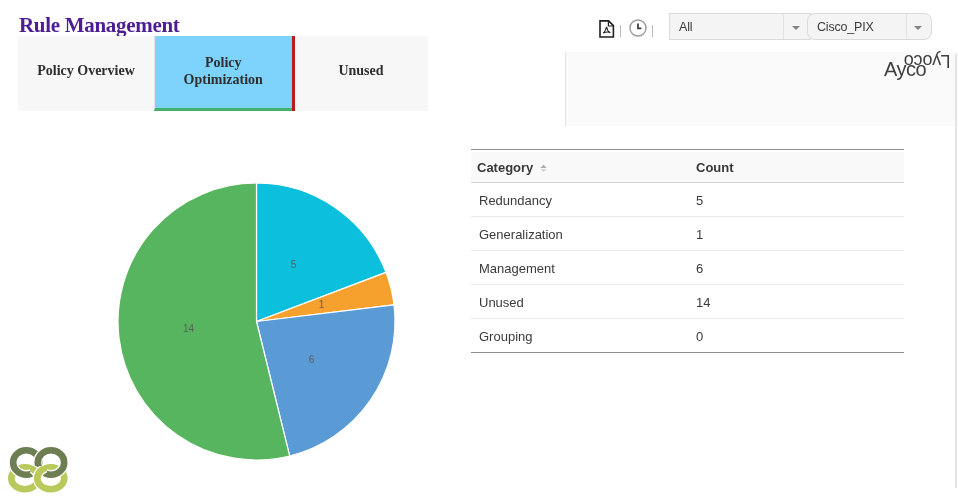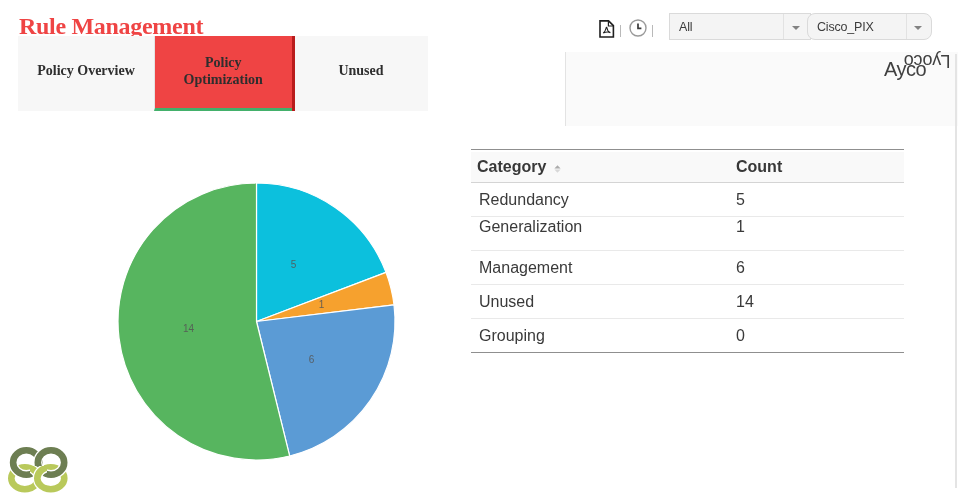--- a/index.html
+++ b/index.html
@@ -1,51 +1,51 @@
 <!DOCTYPE html>
 <html><head>
 <meta charset="utf-8">
 <style>
   * { margin:0; padding:0; box-sizing:border-box; }
   html,body { width:958px; height:500px; background:#fff; overflow:hidden;
     font-family:"Liberation Sans", sans-serif; }
   .abs { position:absolute; }
   h1 { position:absolute; left:19px; top:13px;
-    font-family:"Liberation Serif", serif; font-size:24px; font-weight:700;
-    color:#ef4444; letter-spacing:-0.3px; }
+    font-family:"Liberation Serif", serif; font-size:21px; font-weight:700;
+    color:#4c1d95; letter-spacing:-0.3px; }
 
   
   .sep { position:absolute; width:1px; height:12px; background:#b9b9b9; }
 
   
   .dd { position:absolute; height:27px; background:#f4f4f4; border:1px solid #dadada;
     font-size:12.5px; letter-spacing:-0.2px; color:#3c3c3c; }
   .dd .lbl { position:absolute; left:9px; top:6px; }
   .dd .arrbox { position:absolute; right:0; top:0; bottom:0; width:27px;
     border-left:1px solid #e2e2e2; }
   .dd .arr { position:absolute; right:10px; top:11.5px; width:0; height:0;
     border-left:4px solid transparent; border-right:4px solid transparent;
     border-top:4.5px solid #828282; }
 
   
   .tabstrip { position:absolute; left:18px; top:36px; width:546px; height:75px; }
   .tab { position:absolute; top:0; height:75px; background:#f7f7f7;
     display:flex; align-items:center; justify-content:center; text-align:center;
     font-family:"Liberation Serif", serif; font-weight:700; font-size:14px;
     color:#2e2e2e; line-height:1.22; padding-bottom:5px; }
-  .tab.sel { background:#ef4444; border-bottom:3.5px solid #43b06b; padding-bottom:2.5px; }
+  .tab.sel { background:#7dd3fc; border-bottom:3.5px solid #43b06b; padding-bottom:2.5px; }
   .rightstrip { position:absolute; left:565px; top:52px; width:393px; height:74px;
     background:#fafafa; border-left:1px solid #e3e3e3; }
   .wm { position:absolute; color:#404040; font-weight:400; display:inline-block; }
 
   
   .tbl { position:absolute; left:471px; top:148.5px; width:433px; }
-  .trow { position:absolute; left:0; width:433px; font-size:16px; color:#3a3a3a; }
+  .trow { position:absolute; left:0; width:433px; font-size:13px; color:#3a3a3a; }
   .trow .c1 { position:absolute; left:8px; top:50%; transform:translateY(-50%); }
-  .trow .c2 { position:absolute; left:225px; top:50%; transform:translateY(-50%);margin-left:40px; }
+  .trow .c2 { position:absolute; left:225px; top:50%; transform:translateY(-50%); }
   .hline { position:absolute; left:0; width:433px; height:1px; background:#e9e9e9; }
 </style>
 </head>
 <body>
 <h1>Rule Management</h1>
 
 <svg class="abs" style="left:599px; top:20px;" width="16" height="18" viewBox="0 0 16 18">
   <path d="M1 0.9 L9.6 0.9 L14.4 5.7 L14.4 17 L1 17 Z" fill="none" stroke="#1f1f1f" stroke-width="1.6"></path>
   <path d="M9.4 1.2 L9.4 6 L14.2 6" fill="none" stroke="#1f1f1f" stroke-width="1.2"></path>
   <path d="M4.2 13.2 C5.8 11.6 6.8 9.6 7.1 8 C7.2 7.2 7.9 7.2 8 8 C8.2 9.9 9.4 11.8 11.3 12.6 M4.2 13 C6.4 12.1 9.5 11.6 11.4 12.7" fill="none" stroke="#1f1f1f" stroke-width="1.1"></path>
@@ -106,21 +106,21 @@
       </svg>
     </span>
     <span class="c2">Count</span>
   </div>
   <div class="hline" style="top:33px; background:#d4d4d4;"></div>
   <div class="trow" style="top:35px; height:33px;text-align:right;">
       <span class="c1">Redundancy</span>
       <span class="c2">5</span>
     </div>
   <div class="hline" style="top:67px;"></div>
-  <div class="trow" style="top:62px; height:33px;">
+  <div class="trow" style="top:69px; height:33px;">
       <span class="c1">Generalization</span>
       <span class="c2">1</span>
     </div>
   <div class="hline" style="top:101px;"></div>
   <div class="trow" style="top:103px; height:33px;">
       <span class="c1">Management</span>
       <span class="c2">6</span>
     </div>
   <div class="hline" style="top:135px;"></div>
   <div class="trow" style="top:137px; height:33px;">

